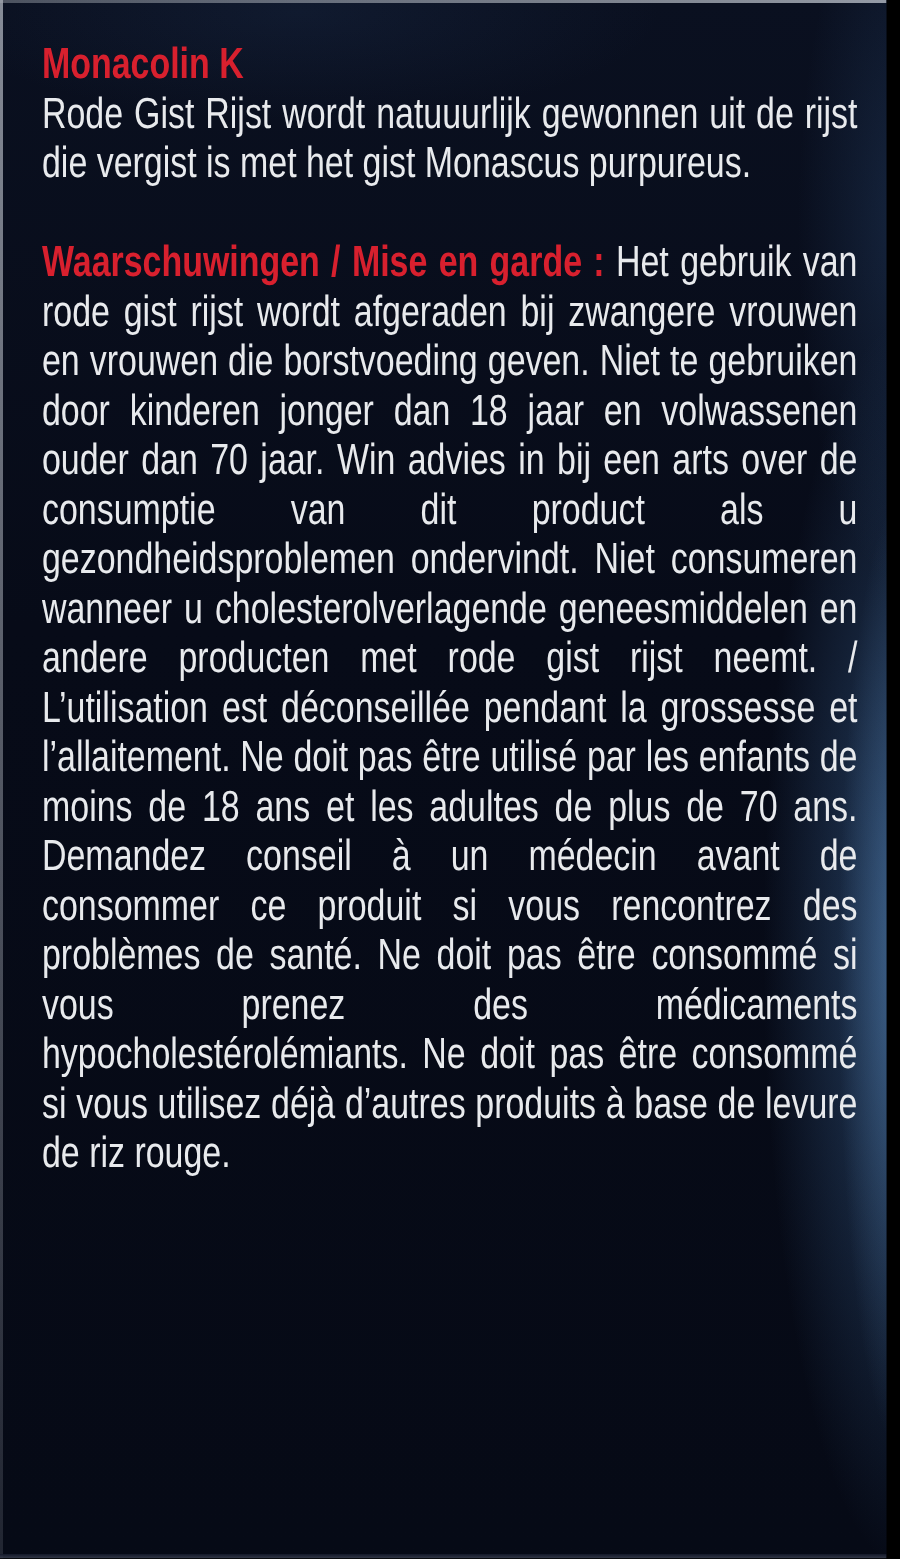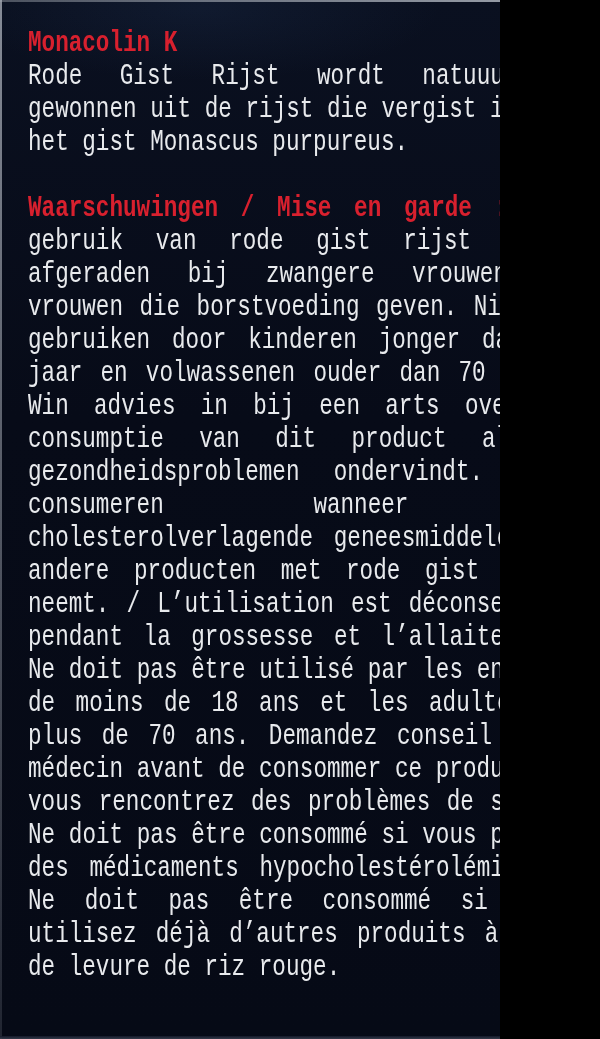--- a/index.html
+++ b/index.html
@@ -1,30 +1,30 @@
 <!DOCTYPE html>
 <html><head>
   <meta charset="utf-8">
   <style>
     * { margin: 0; padding: 0; box-sizing: border-box; }
     html, body { background: #000; }
     body { width: 600px; }
 
     .page {
       position: relative;
-      width: 500px;
+      width: 591px;
       height: 1039px;
       overflow: hidden;
       background:
         radial-gradient(ellipse 60px 430px at 604px 650px, rgba(110,165,220,0.40), rgba(110,165,220,0) 75%),
         radial-gradient(ellipse 135px 580px at 606px 630px, rgba(75,128,188,0.48), rgba(75,128,188,0) 72%),
         radial-gradient(ellipse 95px 320px at 603px 150px, rgba(60,105,160,0.25), rgba(60,105,160,0) 75%),
         radial-gradient(ellipse 300px 90px at 200px 8px, rgba(38,62,100,0.22), rgba(38,62,100,0) 80%),
         linear-gradient(180deg, #0a1020 0%, #070b18 40%, #060a16 100%);
-      font-family: Liberation Mono, monospace;
+      font-family: Liberation Sans, sans-serif;
     }
 
     
     .edge-top {
       position: absolute; top: 0; left: 0; right: 0; height: 2px;
       background: linear-gradient(90deg, rgba(130,136,146,0.55), rgba(172,178,188,0.85));
     }
     .edge-left {
       position: absolute; top: 0; left: 0; bottom: 0; width: 2px;
       background: linear-gradient(180deg, rgba(165,170,180,0.8), rgba(95,100,112,0.3));

